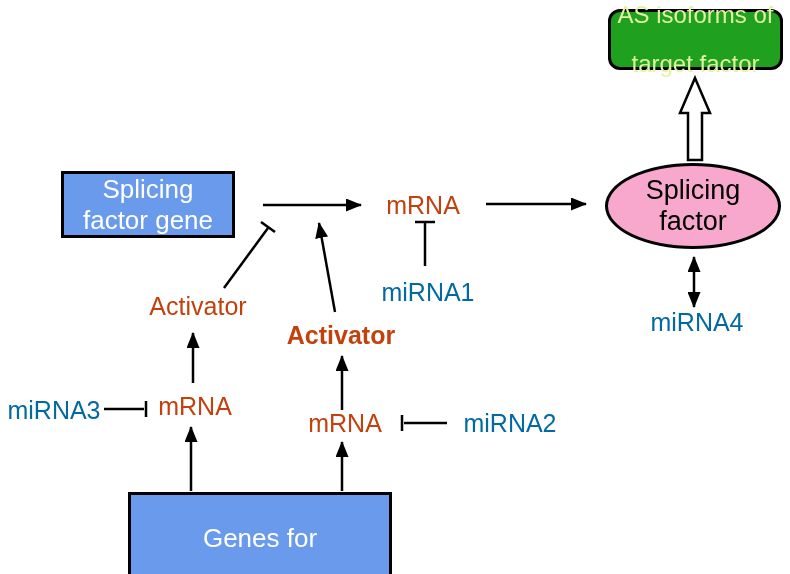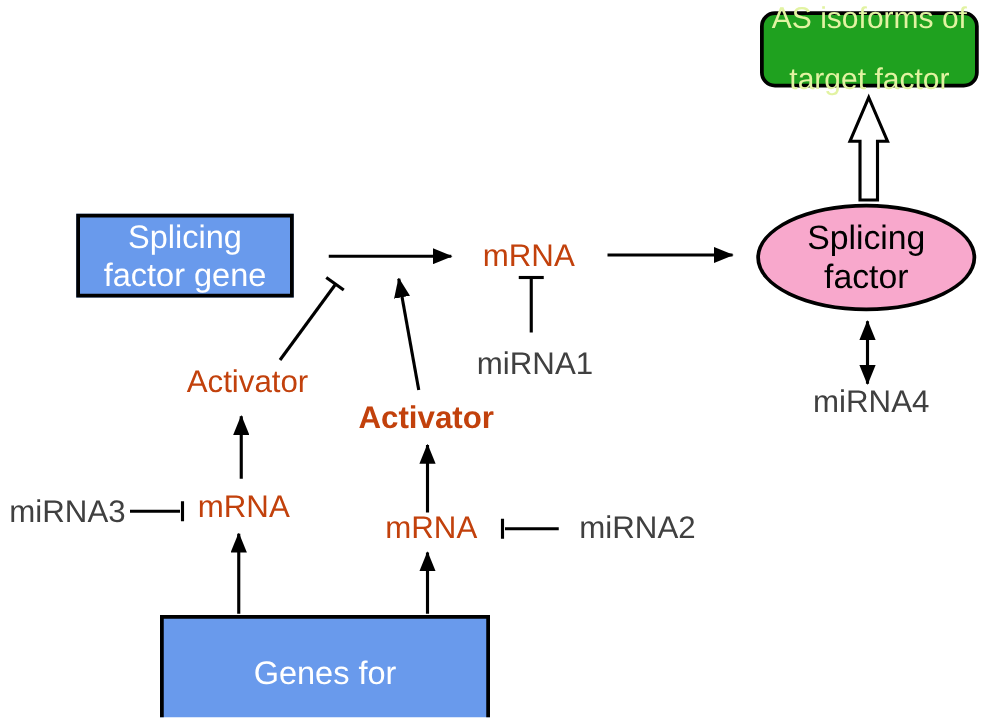--- a/index.html
+++ b/index.html
@@ -14,21 +14,21 @@
     text-align:center; border:3px solid #000;
   }
   .box .line { display:block; white-space:nowrap; }
   .blue-box { background:#699aec; color:#ffffff; font-size:26px; line-height:31px; }
   .green-box { background:#1fa11f; color:#e2f3a2; font-size:24px; line-height:28px; border-radius:12px; }
   .ellipse  { background:#f8a8cc; color:#000000; font-size:27px; line-height:31px; border-radius:50%; }
   .label {
     position:absolute; transform:translate(-50%,-50%);
     white-space:nowrap; color:#c2410c; font-size:25px;
   }
-  .red { color:#404040; }
+  .red { color:#0369a1; }
 </style>
 </head>
 <body>
 
 <div class="stage">
 
   <svg class="connectors" viewBox="0 0 790 574" xmlns="http://www.w3.org/2000/svg">
     <defs>
       <marker id="arrowhead" markerUnits="userSpaceOnUse" viewBox="0 0 16 13" markerWidth="16" markerHeight="13" refX="15" refY="6.5" orient="auto-start-reverse">
         <path d="M0,0 L16,6.5 L0,13 Z" fill="#000"></path>

